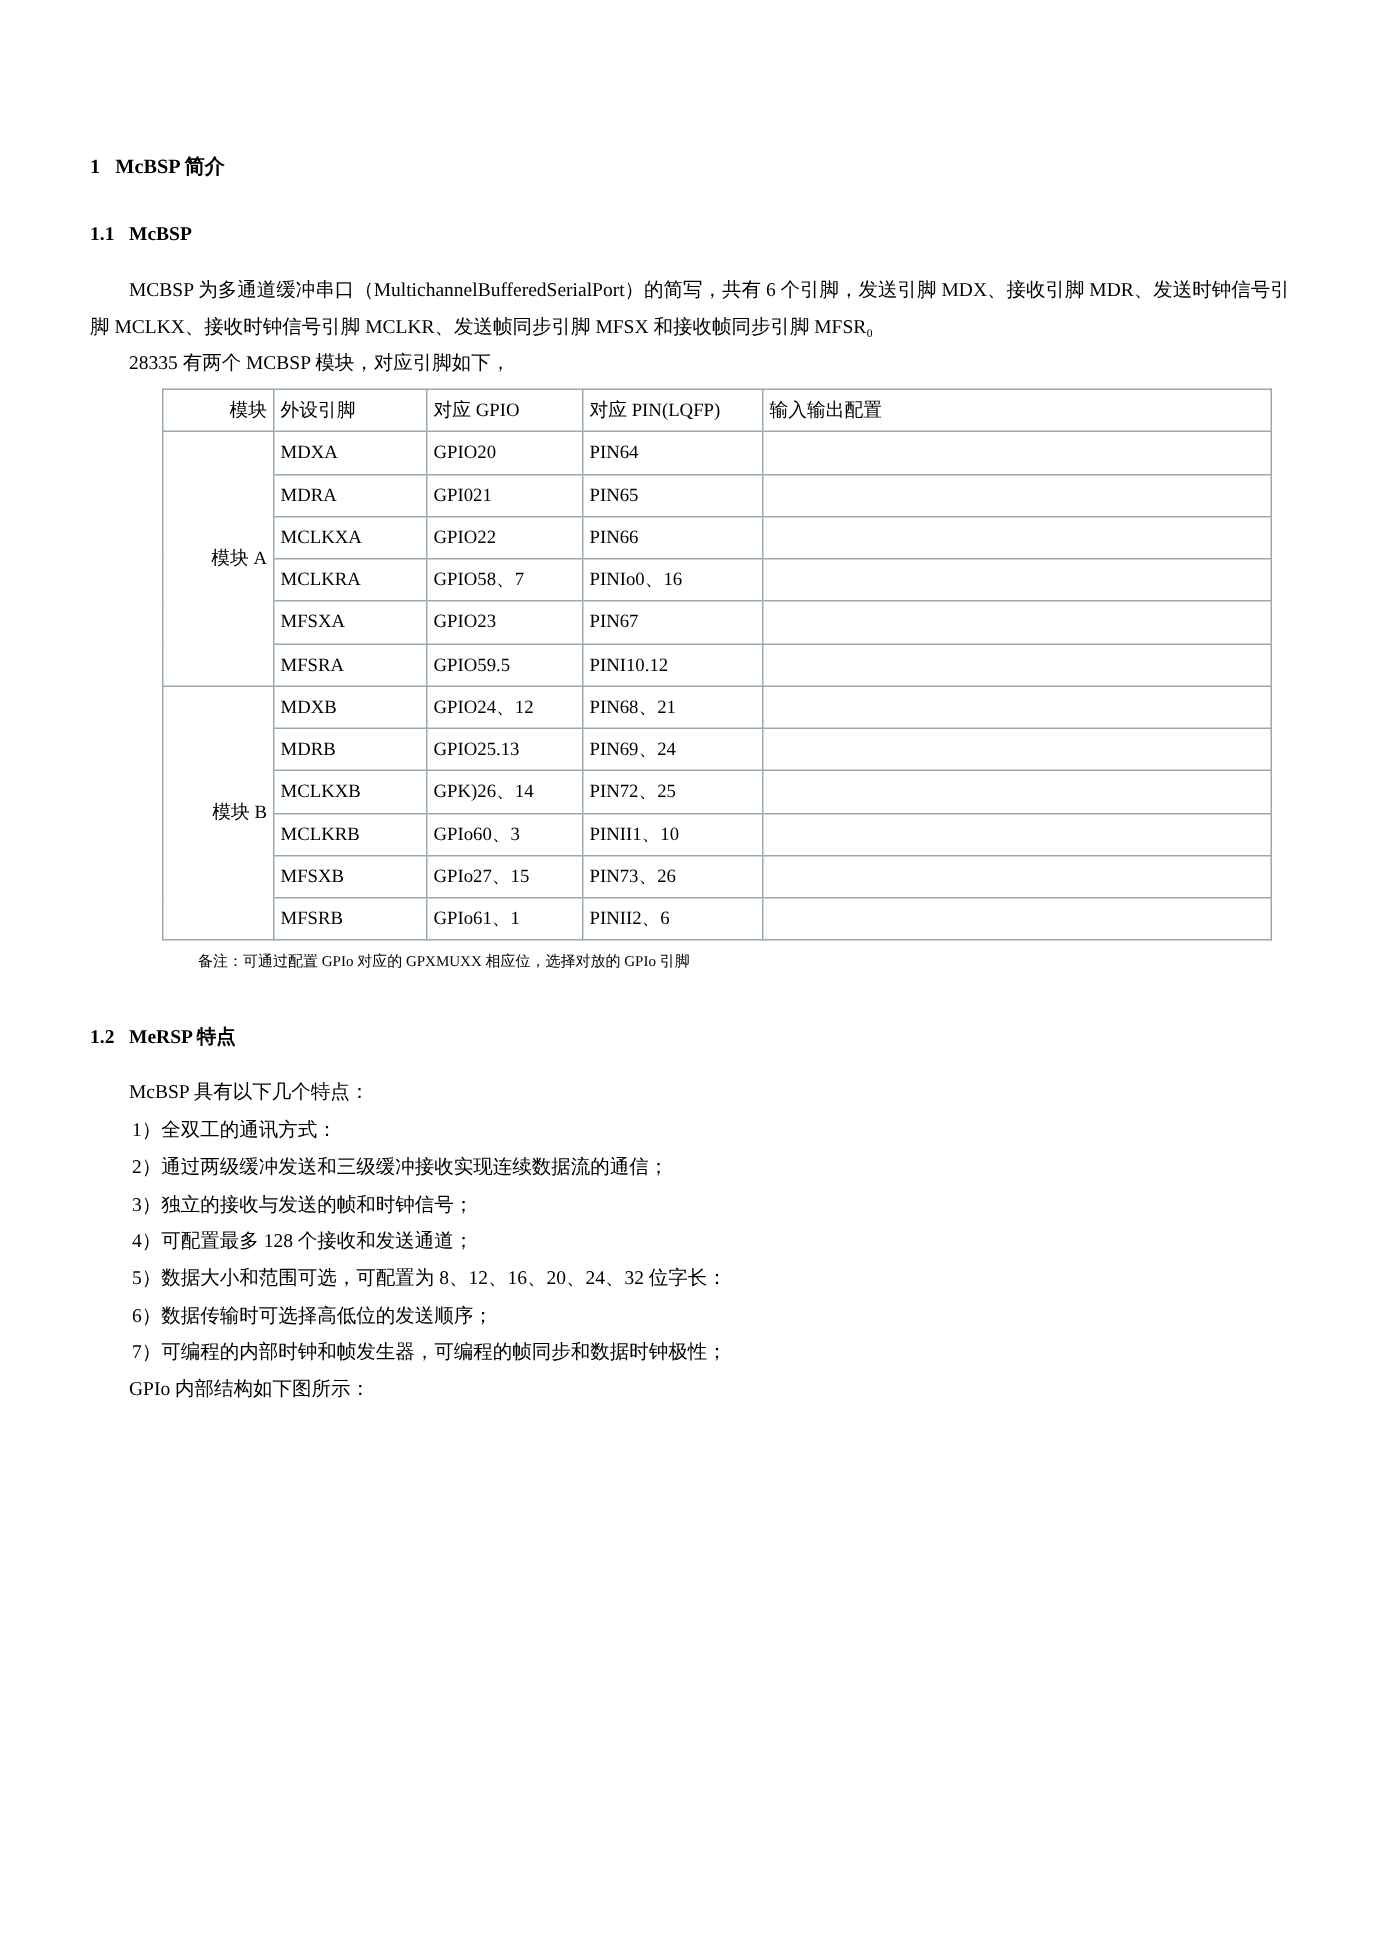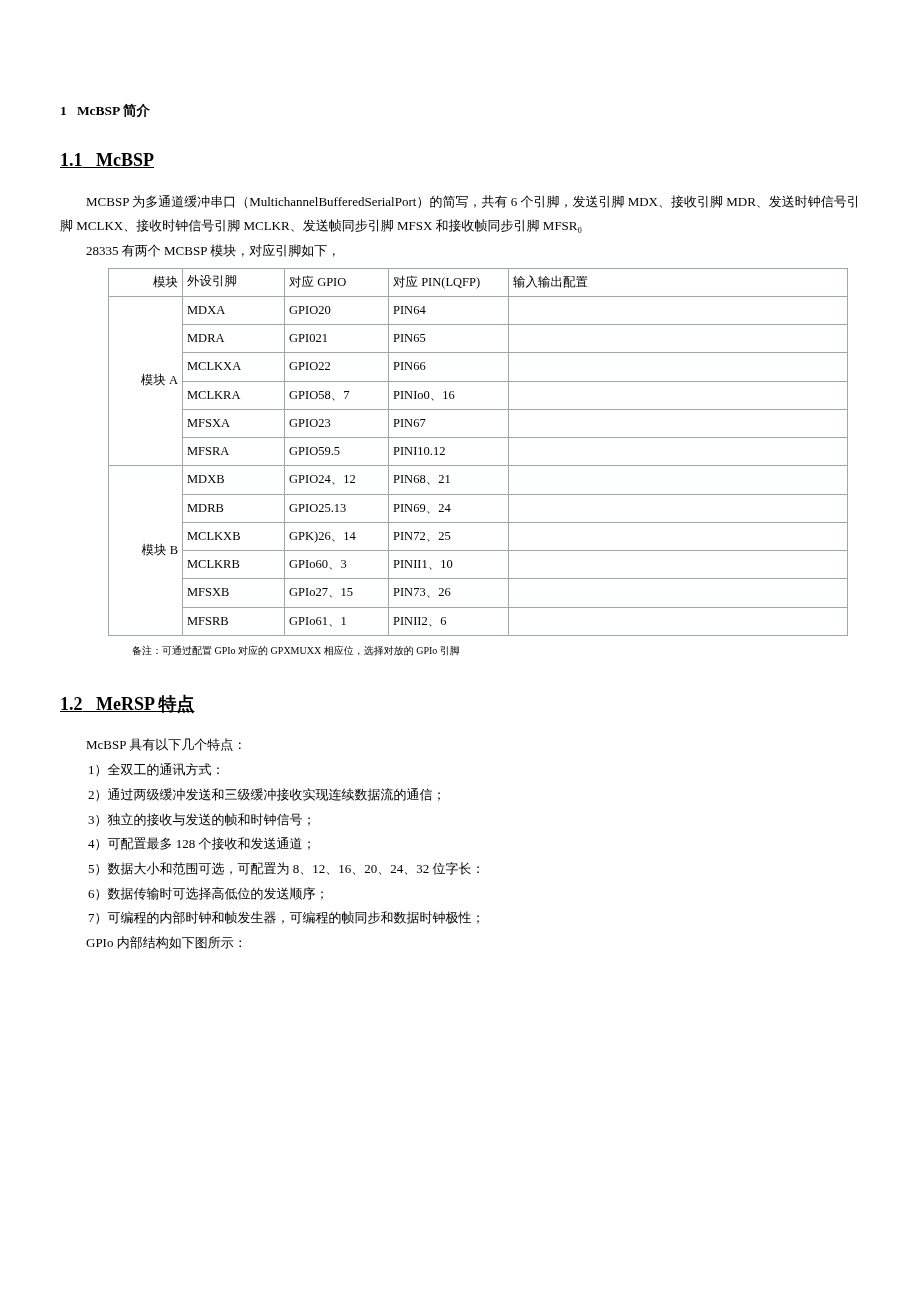--- a/index.html
+++ b/index.html
@@ -13,23 +13,22 @@
       padding: 100px 60px 100px 60px;
       line-height: 1.7;
     }
     .h1 {
       font-weight: bold;
       font-size: 13.5px;
       margin-bottom: 22px;
     }
     .h2 {
       font-weight: bold;
-      font-size: 18px;
+      font-size: 13px;
       margin-bottom: 14px;
-      text-decoration: underline;
     }
     .para {
       text-indent: 2em;
       margin-left: 0;
       font-size: 13px;
       line-height: 1.9;
     }
     .para-noindent {
       margin-left: 26px;
       font-size: 13px;
@@ -42,21 +41,21 @@
       width: 740px;
       font-size: 12.5px;
     }
     td {
       border: 1px solid #9aa;
       padding: 3px 4px;
       vertical-align: middle;
       height: 24px;
     }
     .col-mod { width: 74px; text-align: right;}
-    .col-pin { width: 102px; font-family: Liberation Mono, monospace; }
+    .col-pin { width: 102px; }
     .col-gpio { width: 104px; }
     .col-pinlqfp { width: 120px; }
     .col-io { width: auto; }
     .table-note {
       margin-left: 72px;
       margin-top: 6px;
       margin-bottom: 30px;
       font-size: 10px;
     }
     .list-item {

